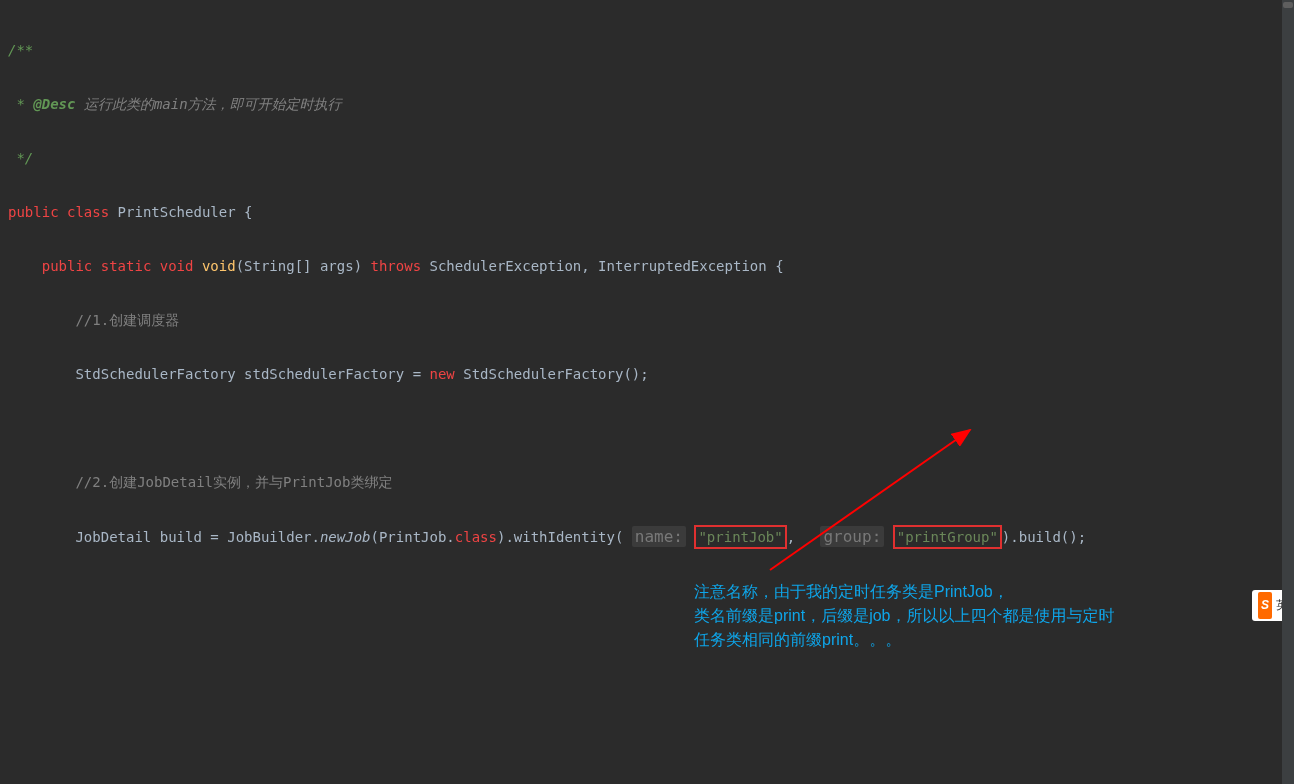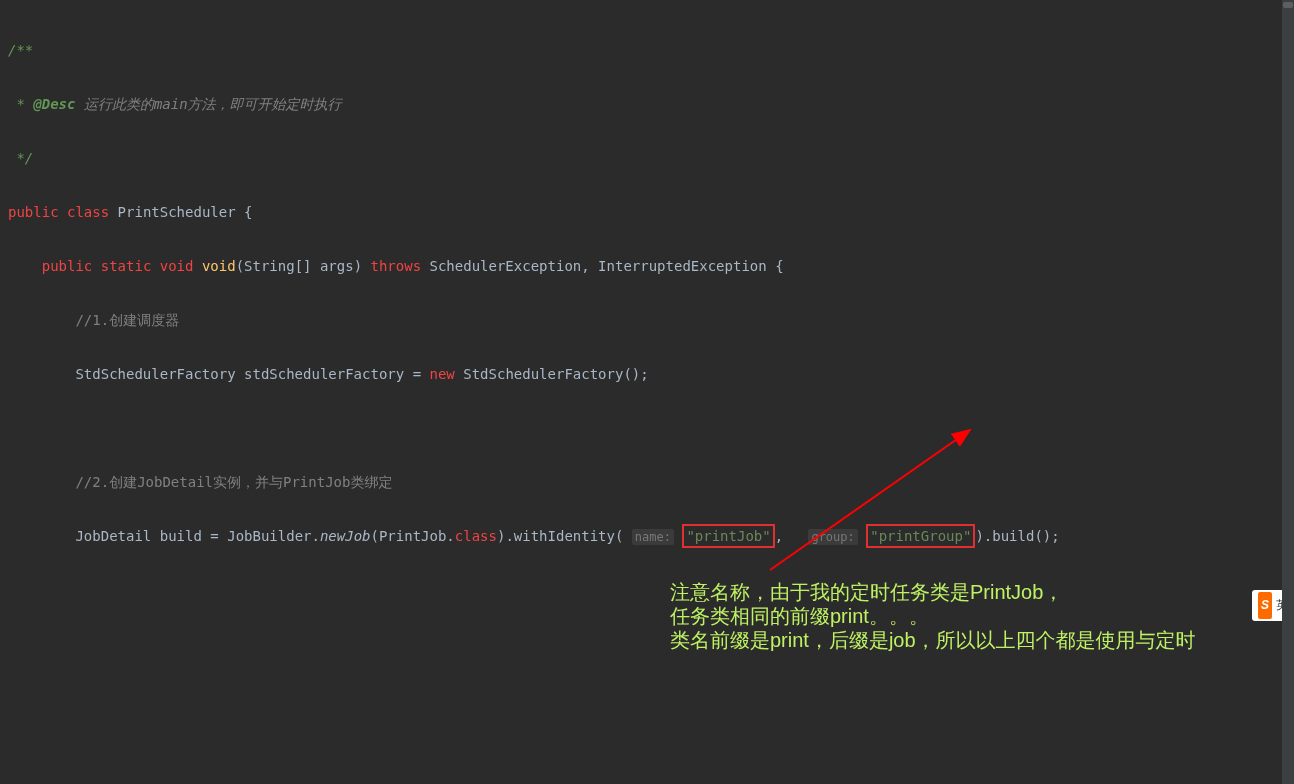--- a/index.html
+++ b/index.html
@@ -19,36 +19,37 @@
   white-space: pre;
 }
 .comment { color: #808080; }
 .doc-comment { color: #629755; font-style: italic; }
 .doc-tag { color: #629755; font-style: italic; font-weight: bold; }
 .doc-text { color: #808080; font-style: italic; }
 .keyword { color: #ef4444; }
 .method-decl { color: #ffc66d; }
 .static-method { color: #a9b7c6; font-style: italic; }
 .string { color: #6a8759; }
-.param-hint { color: #787878; background: #3b3b3b; padding: 1px 3px; border-radius: 2px; font-size: 12px; }
+.param-hint { color: #787878; background: #3b3b3b; padding: 1px 3px; border-radius: 2px; font-size: 16px; }
 .line { display: block; position: relative; }
 .highlight-box {
   border: 2px solid #e03030;
   padding: 0 2px;
   display: inline-block;
   line-height: 20px;
 }
 .annotation-text {
   position: absolute;
-  color: #bef264;
+  color: #0ea5e9;
   font-family: 'Microsoft YaHei', sans-serif;
-  font-size: 20px;
+  font-size: 16px;
   line-height: 24px;
   white-space: normal;
   font-style: normal;
+  margin-left: 24px;
 }
 .arrow {
   position: absolute;
   pointer-events: none;
 }
 .ime-badge {
   position: absolute;
   right: 0;
   top: 590px;
   background: #fff;
@@ -122,22 +123,22 @@
   <defs>
     <marker id="arrowhead" markerWidth="10" markerHeight="8" refX="9" refY="4" orient="auto">
       <polygon points="0 0, 10 4, 0 8" fill="#ff0000"></polygon>
     </marker>
   </defs>
   <line x1="10" y1="150" x2="210" y2="10" stroke="#ff0000" stroke-width="2" marker-end="url(#arrowhead)"></line>
 </svg>
 
 <div class="annotation-text" style="left:670px; top:580px; width:590px;">
   <div>注意名称，由于我的定时任务类是PrintJob，</div>
+  <div>类名前缀是print，后缀是job，所以以上四个都是使用与定时</div>
   <div>任务类相同的前缀print。。。</div>
-  <div>类名前缀是print，后缀是job，所以以上四个都是使用与定时</div>
 </div>
 
 <div class="ime-badge">
   <span class="s-icon">S</span>
   <span>英</span>
 </div>
 
 <div class="scrollbar">
   <div class="scrollbar-thumb"></div>
 </div>

